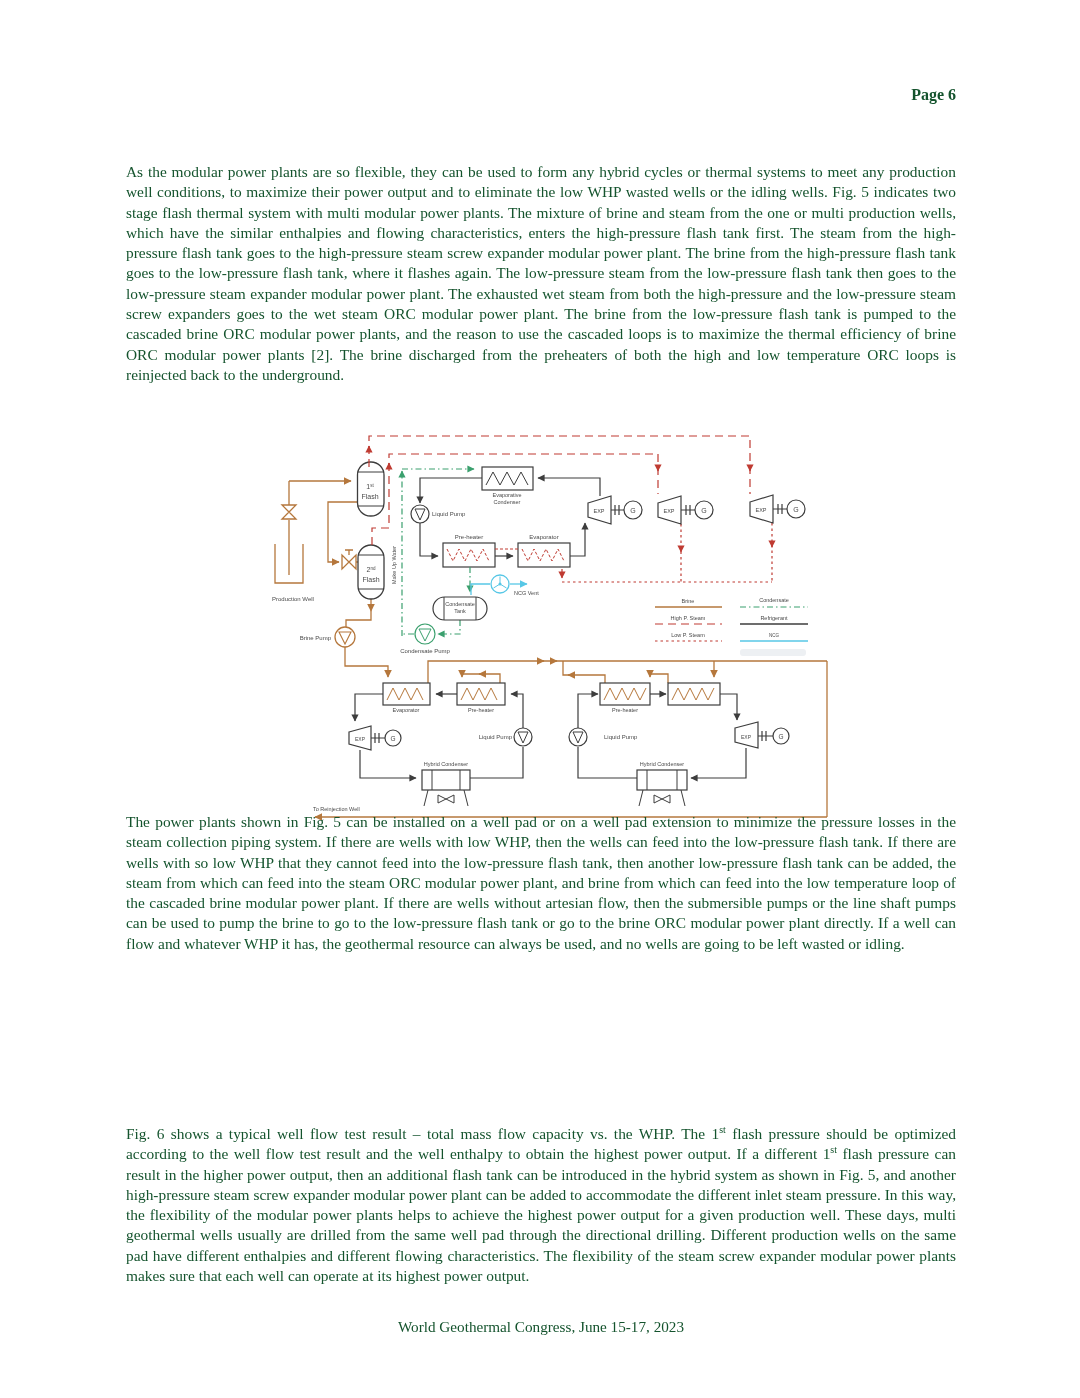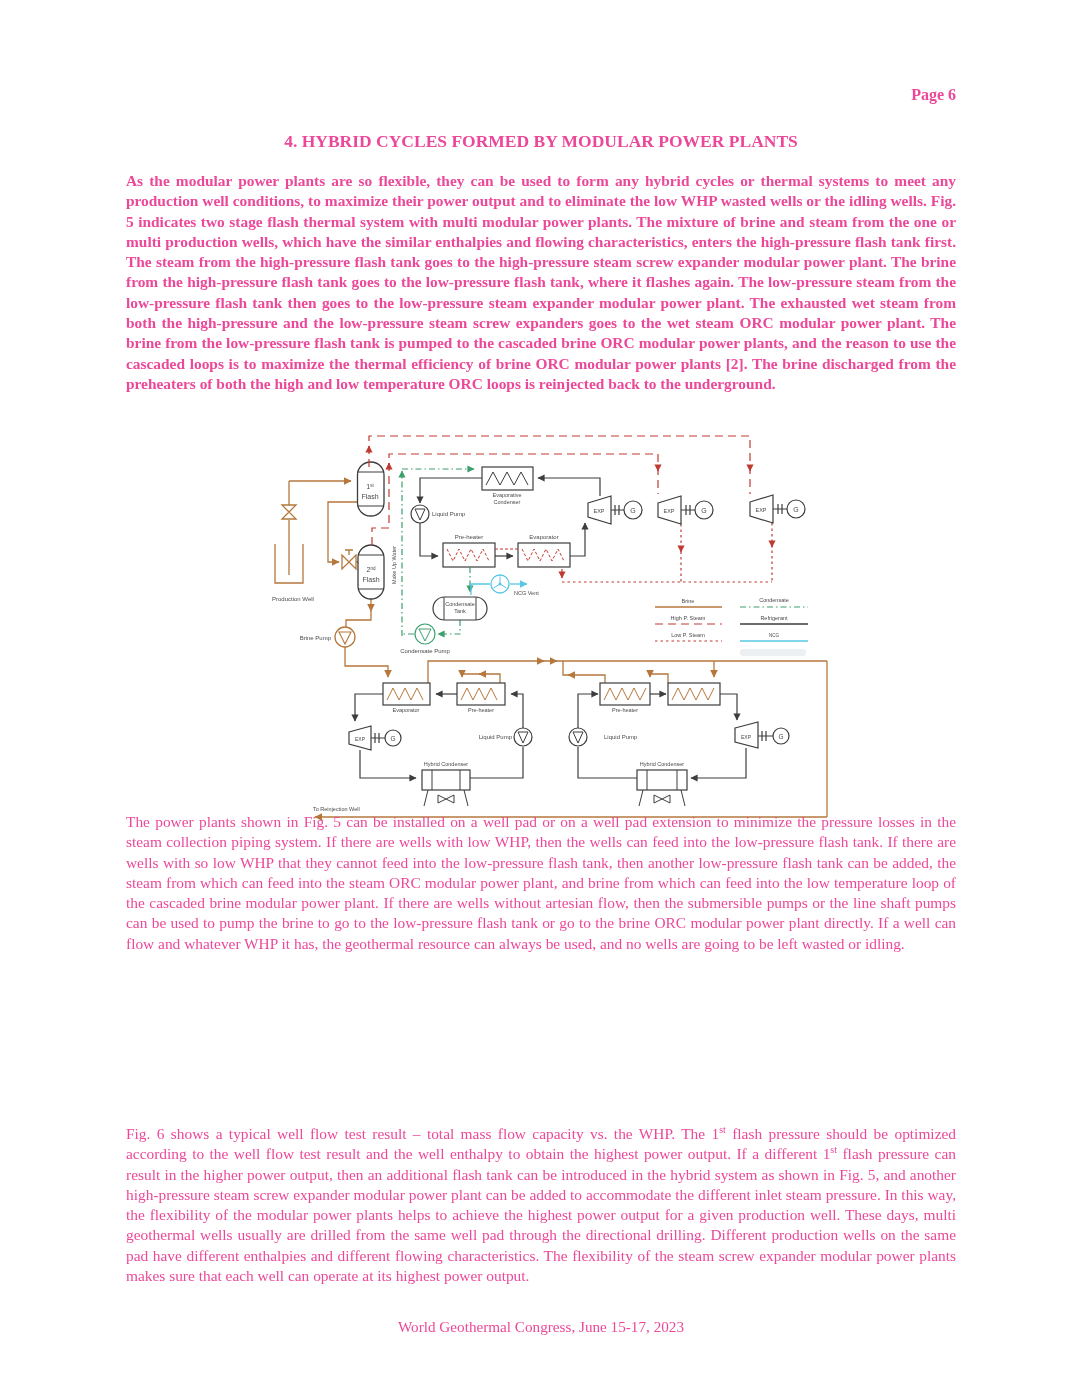--- a/index.html
+++ b/index.html
@@ -1,41 +1,40 @@
 <!DOCTYPE html>
 <html><head>
 <meta charset="utf-8">
 <style>
   html,body{margin:0;padding:0;background:#fff;}
   #page{position:relative;width:1080px;height:1398px;background:#ffffff;overflow:hidden;
-        font-family:"Liberation Serif", serif;color:#ec4899;}
+        font-family:"Liberation Serif", serif;color:#14532d;}
   .pagenum{position:absolute;top:86px;left:126px;width:830px;text-align:right;
            font-weight:bold;font-size:16px;}
   .title{position:absolute;top:131px;left:126px;width:830px;text-align:center;
          font-weight:bold;font-size:17.5px;}
   .para{position:absolute;left:126px;width:830px;font-size:15.4px;line-height:20.3px;
         text-align:justify;}
-  #p1{top:171px;font-weight:bold;}
+  #p1{top:162px;}
   #p2{top:812px;}
   #p3{top:1124px;}
   .para sup{font-size:10px;line-height:0;}
   .caption{position:absolute;top:822px;left:126px;width:830px;text-align:center;font-size:15.5px;}
   .caption b{font-weight:bold;}
   .footer{position:absolute;top:1318px;left:126px;width:830px;text-align:center;font-size:15.2px;}
   svg.diagram{position:absolute;left:0;top:0;width:1080px;height:1398px;}
   svg.diagram text{font-family:"Liberation Sans", sans-serif;fill:#4a4a4a;}
 </style>
 </head>
 <body>
 
 <div id="page">
 
   <div class="pagenum">Page 6</div>
 
-  <div class="title">4. HYBRID CYCLES FORMED BY MODULAR POWER PLANTS</div>
 
   <div class="para" id="p1">As the modular power plants are so flexible, they can be used to form any hybrid cycles or thermal systems to meet any production well conditions, to maximize their power output and to eliminate the low WHP wasted wells or the idling wells. Fig. 5 indicates two stage flash thermal system with multi modular power plants. The mixture of brine and steam from the one or multi production wells, which have the similar enthalpies and flowing characteristics, enters the high-pressure flash tank first. The steam from the high-pressure flash tank goes to the high-pressure steam screw expander modular power plant. The brine from the high-pressure flash tank goes to the low-pressure flash tank, where it flashes again. The low-pressure steam from the low-pressure flash tank then goes to the low-pressure steam expander modular power plant. The exhausted wet steam from both the high-pressure and the low-pressure steam screw expanders goes to the wet steam ORC modular power plant. The brine from the low-pressure flash tank is pumped to the cascaded brine ORC modular power plants, and the reason to use the cascaded loops is to maximize the thermal efficiency of brine ORC modular power plants [2]. The brine discharged from the preheaters of both the high and low temperature ORC loops is reinjected back to the underground.</div>
 
   <svg class="diagram" viewBox="0 0 1080 1398">
     <defs>
       <marker id="m-brown" markerWidth="7" markerHeight="7" refX="5.5" refY="3" orient="auto">
           <path d="M0,0 L6,3 L0,6 Z" fill="#b5773c"></path>
         </marker>
       <marker id="m-red" markerWidth="7" markerHeight="7" refX="5.5" refY="3" orient="auto">
           <path d="M0,0 L6,3 L0,6 Z" fill="#bf3b32"></path>

